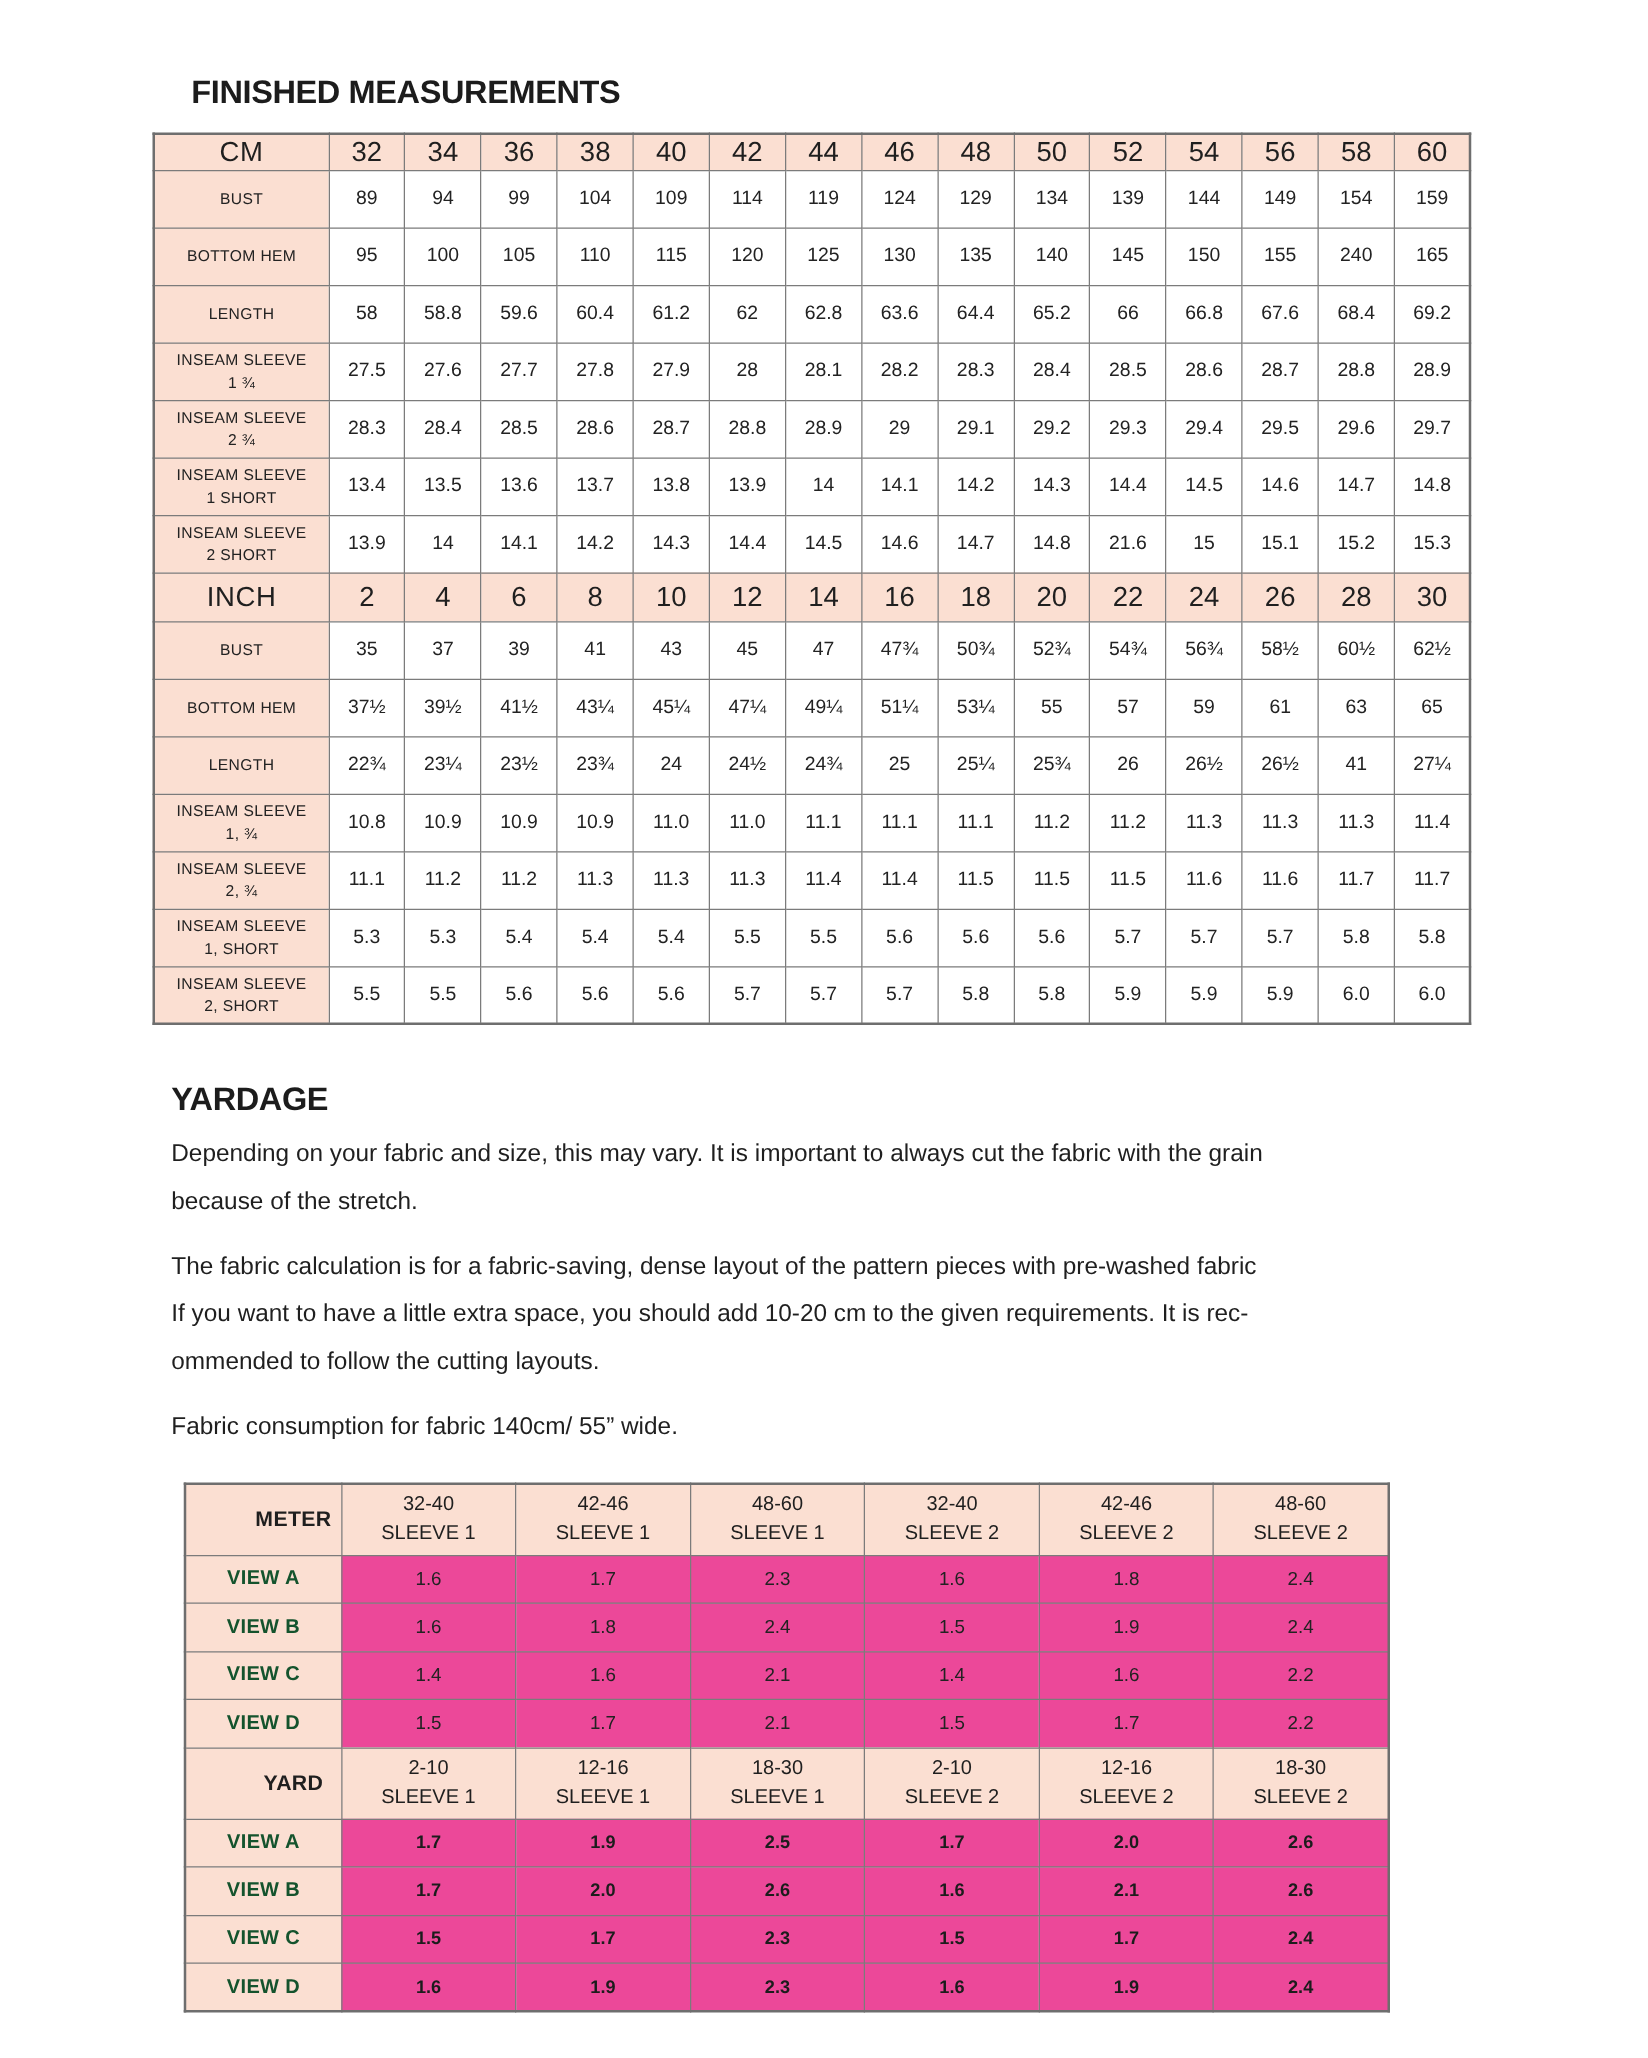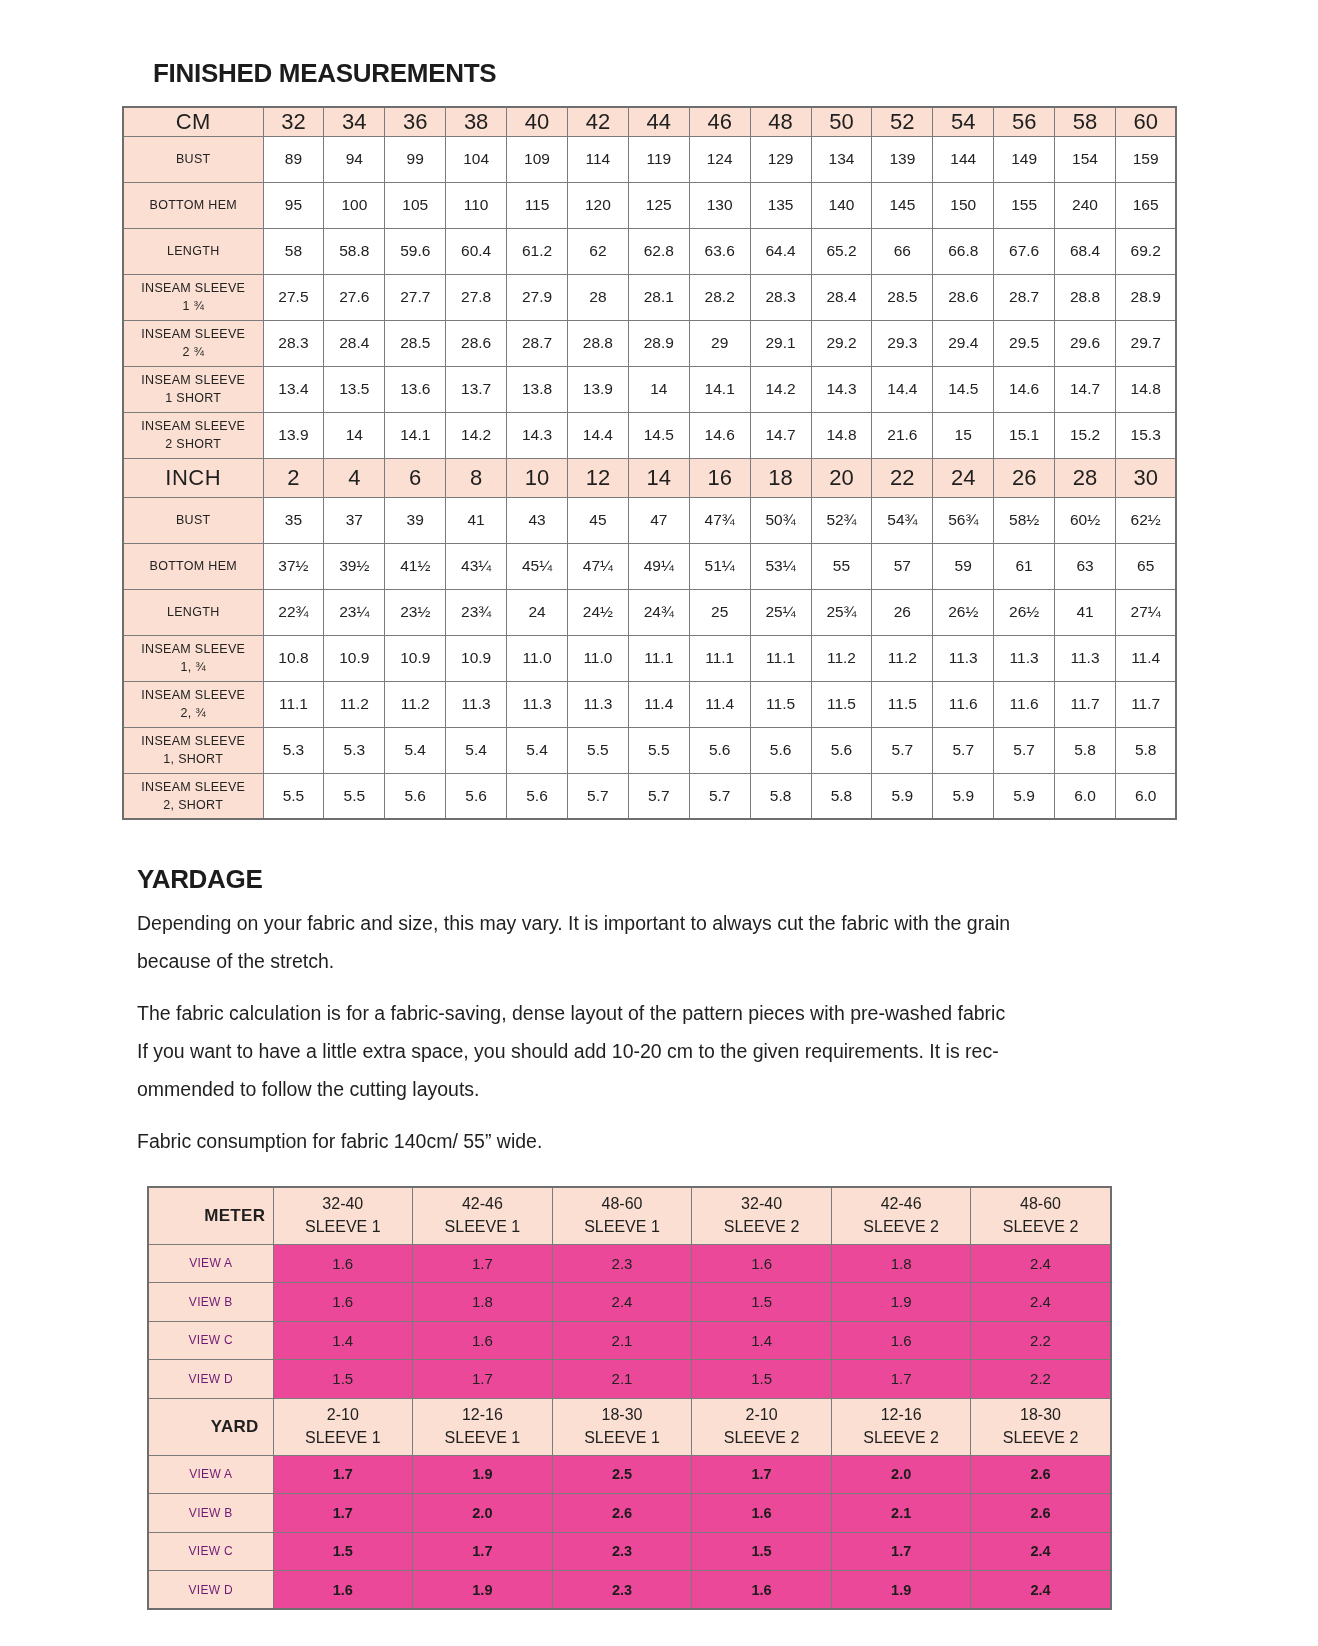--- a/index.html
+++ b/index.html
@@ -70,22 +70,22 @@
   table.y-table col.y-label-col{width:125px;}
   table.y-table col.y-col{width:139.6px;}
   .y-table .y-head-row{height:57px;}
   .y-table .y-head-row th{
     background:var(--header-bg);font-weight:normal;font-size:16px;
     white-space:pre-line;line-height:1.4;color:#1f1f1f;
   }
   .y-table .y-head-row th.y-unit-cell{font-size:17px;font-weight:bold;letter-spacing:0.3px;padding-left:48px;}
   .y-table .y-data-row{height:38.5px;}
   .y-table .y-data-row th{
-    background:var(--header-bg);font-size:12px;font-weight:normal;
-    letter-spacing:0.3px;color:#701a75;
+    background:var(--header-bg);font-size:16px;font-weight:bold;
+    letter-spacing:0.3px;color:#14532d;
   }
   .y-table .y-data-row td{background:#ec4899;}
   .y-table td.meter-val{font-size:15px;font-weight:normal;color:#222;}
   .y-table td.yard-val{font-size:14.5px;font-weight:bold;color:#1c1c1c;}
 </style>
 </head>
 <body>
 
 <div class="page">
 

